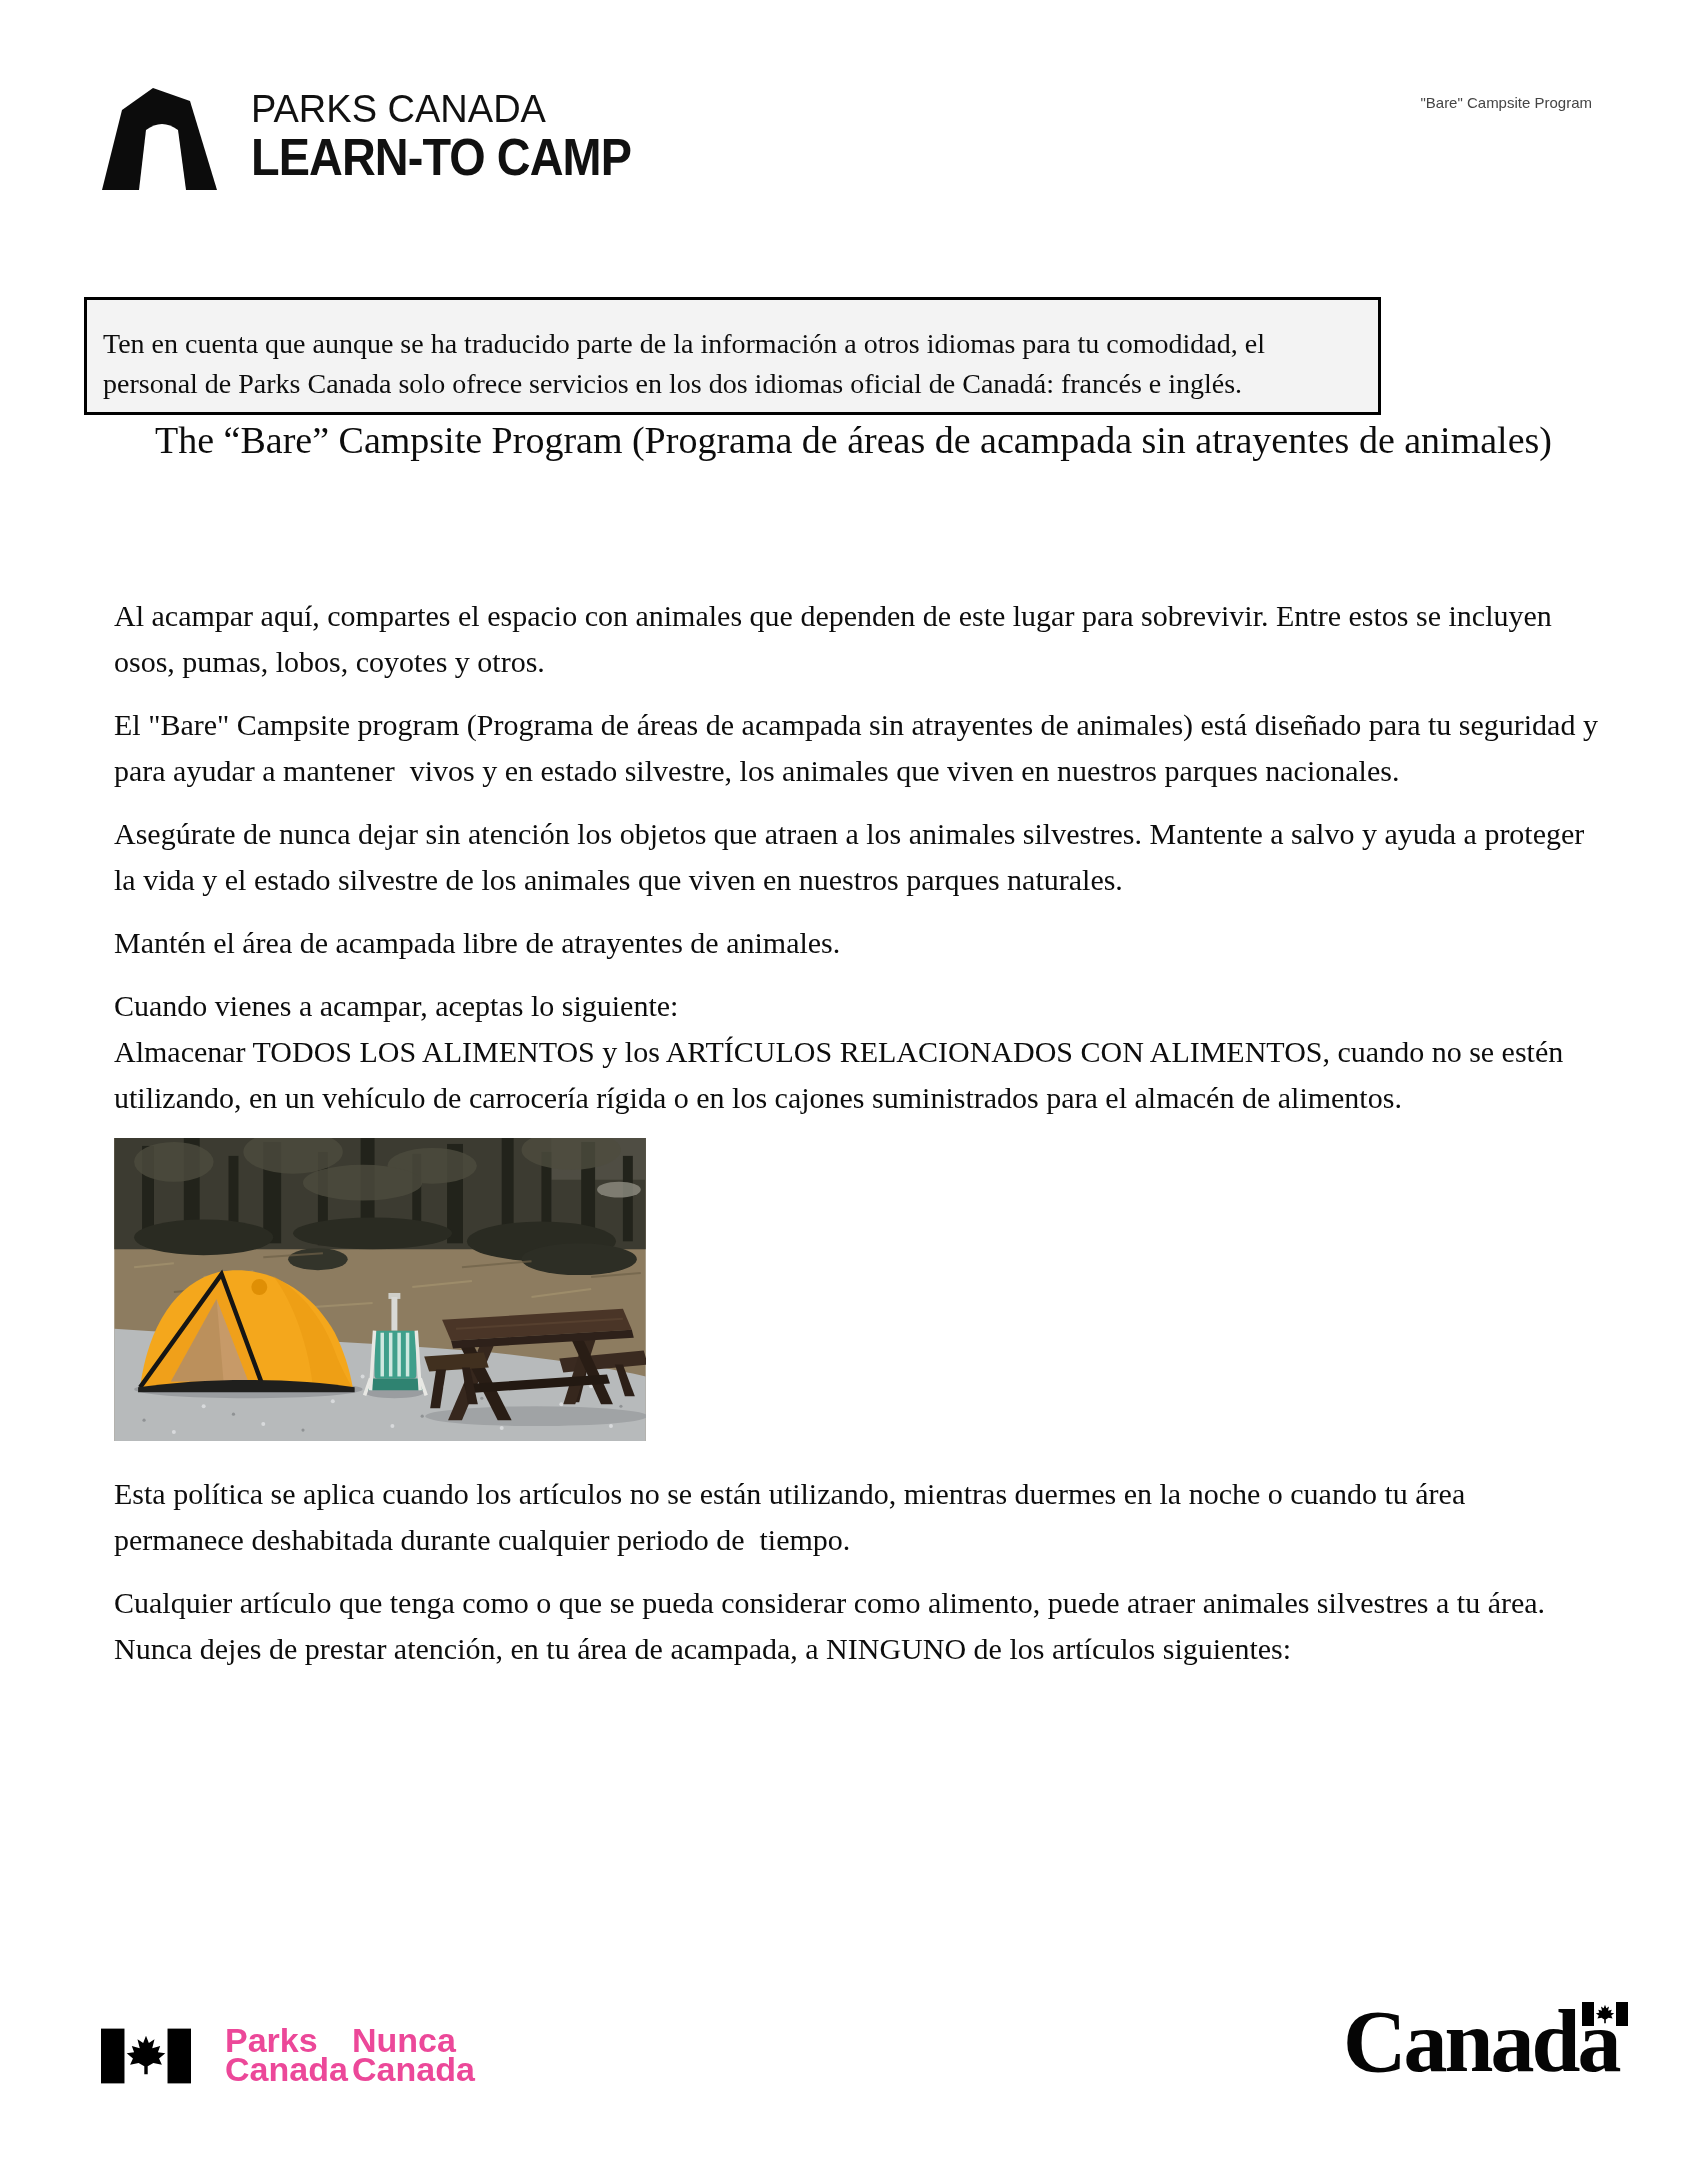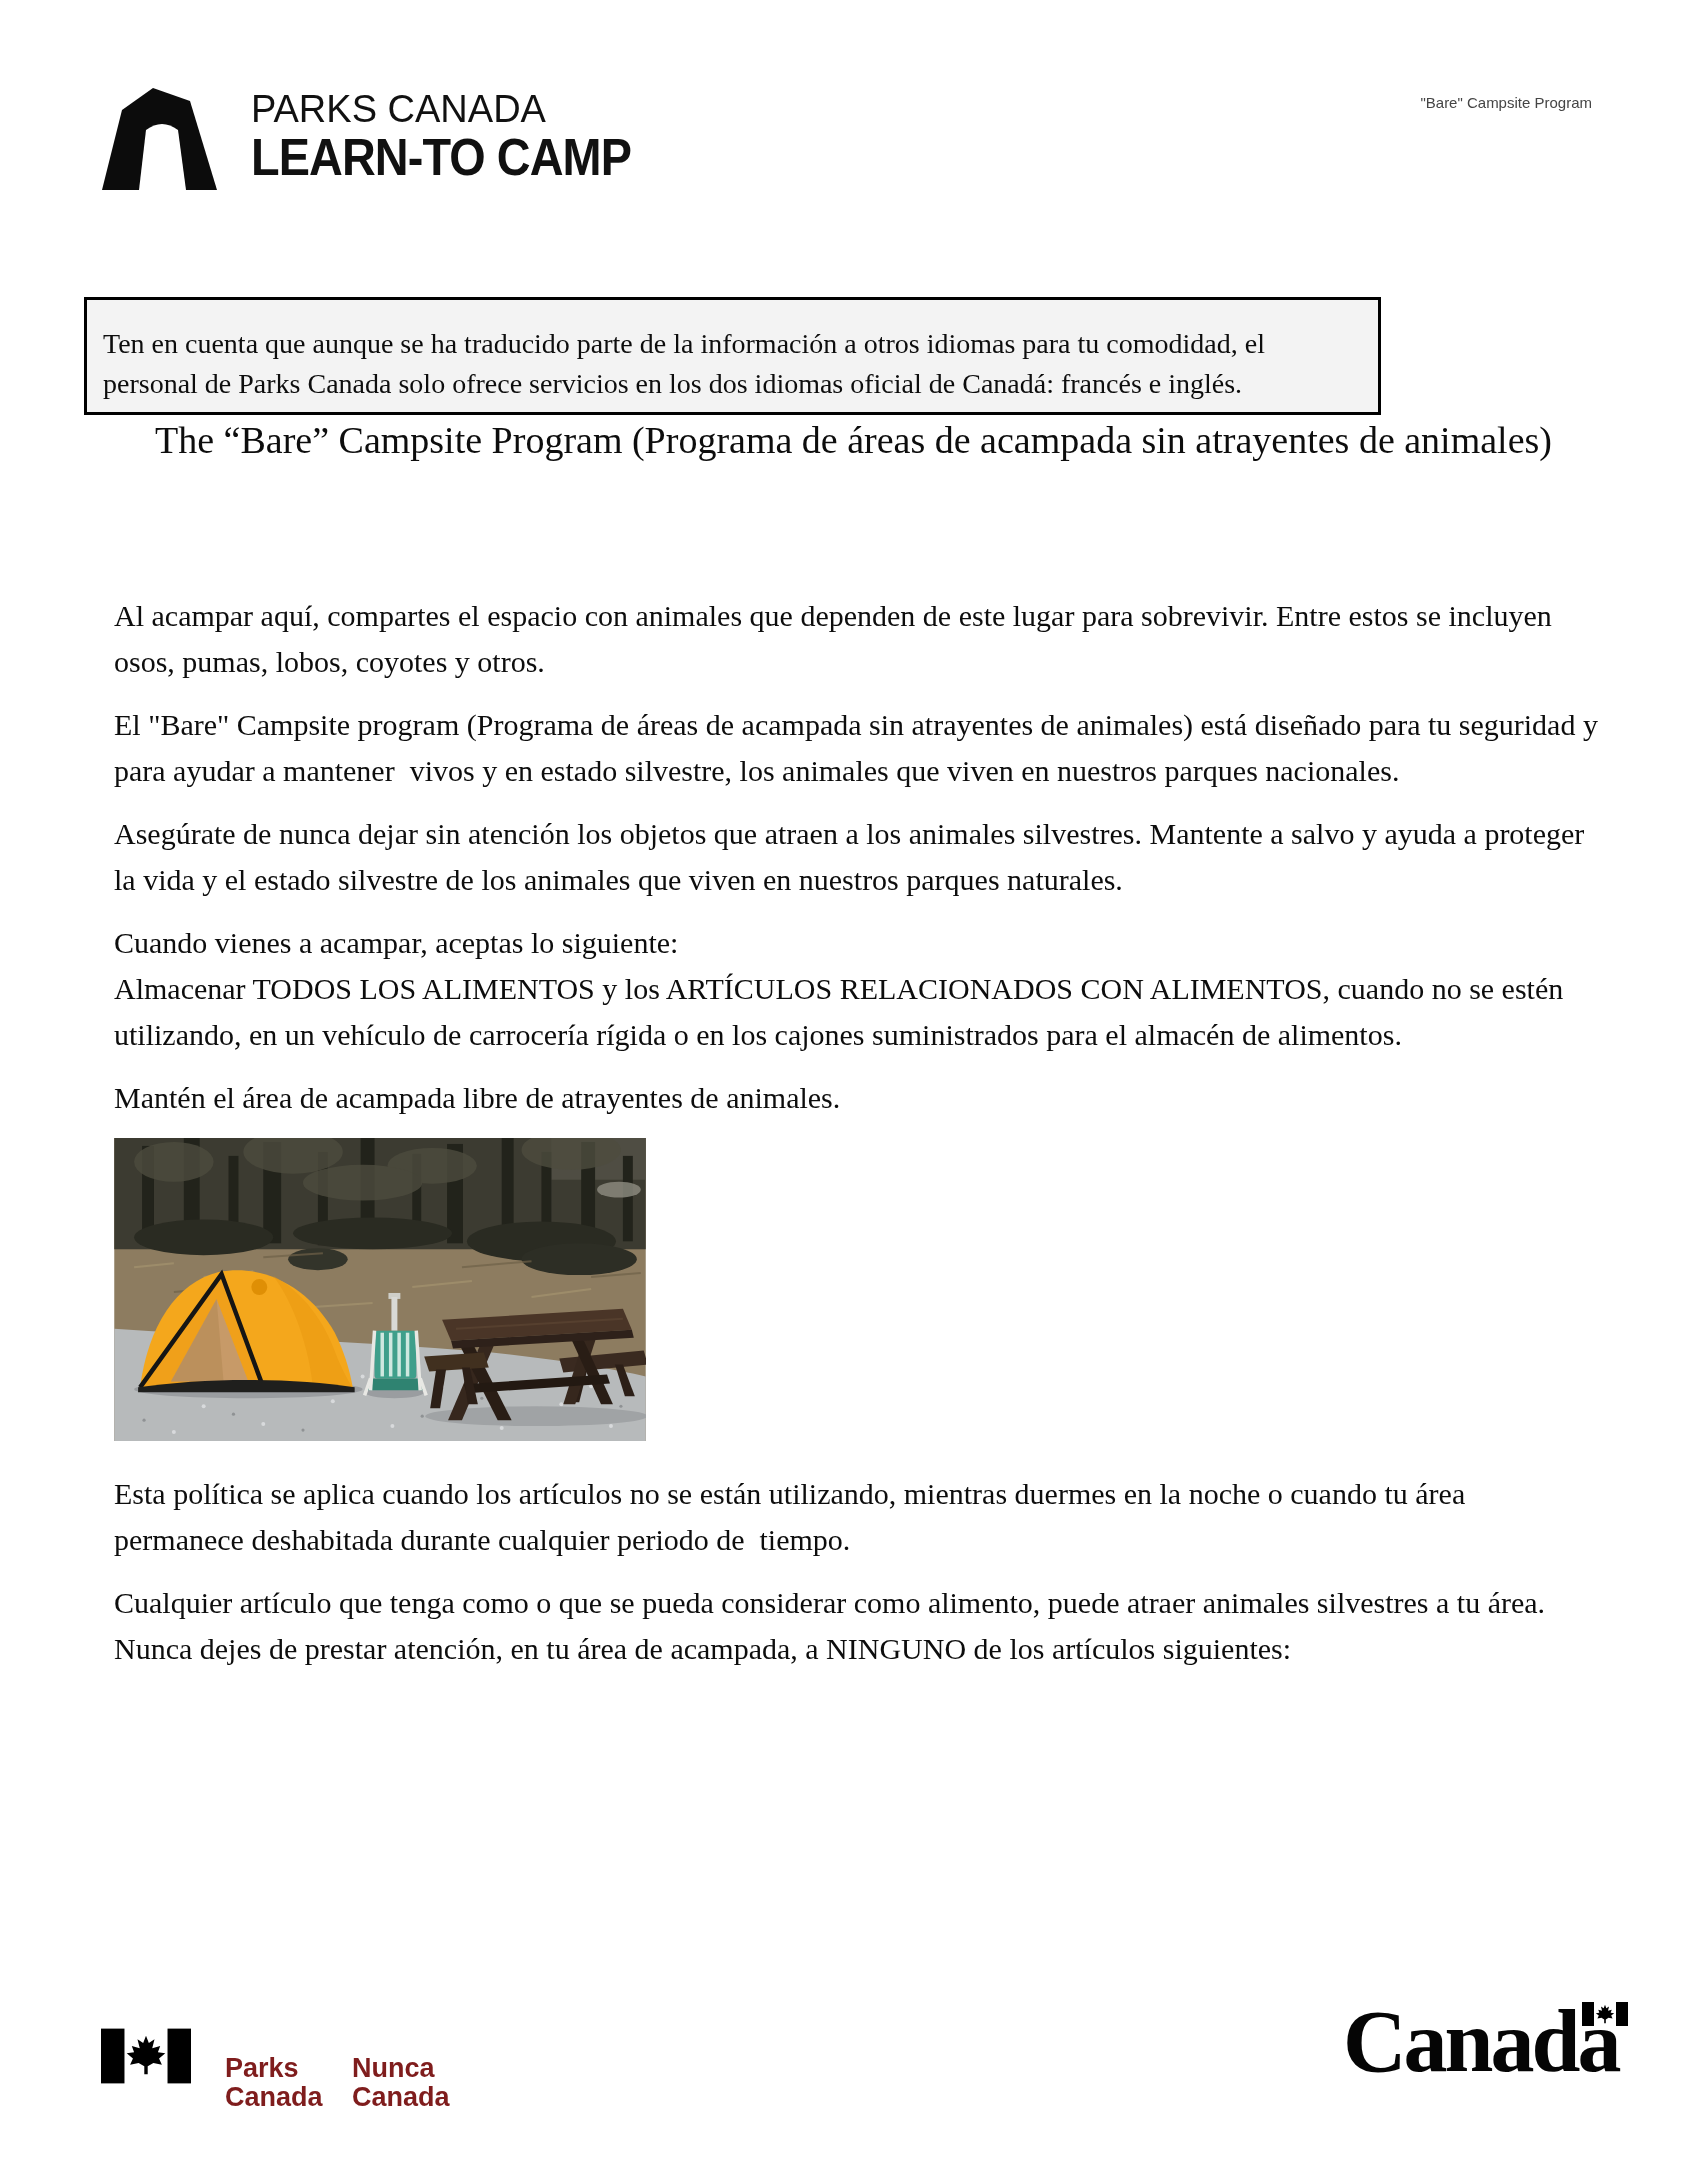--- a/index.html
+++ b/index.html
@@ -29,22 +29,22 @@
   
   .content{position:absolute;left:100px;top:593px;width:1487px;
            font-size:30px;line-height:46px;margin-left:14px;}
   .content p{margin:0 0 17px;white-space:pre-wrap;}
   .photo{display:block;margin:16px 0 30px;}
 
   
   .footer-flag{position:absolute;left:101px;top:2028px;}
   .footer-en{position:absolute;left:225px;top:2026px;}
   .footer-fr{position:absolute;left:352px;top:2026px;}
-  .footer-en,.footer-fr{font-family:"Liberation Sans",sans-serif;font-size:27px;
-           font-weight:700;line-height:29px;white-space:pre-line;color:#7f1d1d;margin-top:28px;}
+  .footer-en,.footer-fr{font-family:"Liberation Sans",sans-serif;font-size:34px;
+           font-weight:700;line-height:29px;white-space:pre-line;color:#ec4899;}
   .wordmark{position:absolute;left:1343px;top:1998px;font-family:"Liberation Serif",serif;
             font-size:88px;font-weight:700;letter-spacing:-3px;line-height:1;color:#050505;}
   .wordmark-inner{position:relative;display:inline-block;}
   .mini-flag{position:absolute;top:4px;right:-10px;}
 </style>
 </head>
 <body>
 
 <div class="page">
 
@@ -62,23 +62,23 @@
   <div class="corner-note">"Bare" Campsite Program</div>
 
   <div class="notice">Ten en cuenta que aunque se ha traducido parte de la información a otros idiomas para tu comodidad, el personal de Parks Canada solo ofrece servicios en los dos idiomas oficial de Canadá: francés e inglés.</div>
 
   <h1 class="doc-title">The “Bare” Campsite Program (Programa de áreas de acampada sin atrayentes de animales)</h1>
 
   <main class="content">
     <p>Al acampar aquí, compartes el espacio con animales que dependen de este lugar para sobrevivir. Entre estos se incluyen osos, pumas, lobos, coyotes y otros.</p>
     <p>El "Bare" Campsite program (Programa de áreas de acampada sin atrayentes de animales) está diseñado para tu seguridad y para ayudar a mantener  vivos y en estado silvestre, los animales que viven en nuestros parques nacionales.</p>
     <p>Asegúrate de nunca dejar sin atención los objetos que atraen a los animales silvestres. Mantente a salvo y ayuda a proteger la vida y el estado silvestre de los animales que viven en nuestros parques naturales.</p>
+    <p>Mantén el área de acampada libre de atrayentes de animales.</p>
     <p>Cuando vienes a acampar, aceptas lo siguiente:
 Almacenar TODOS LOS ALIMENTOS y los ARTÍCULOS RELACIONADOS CON ALIMENTOS, cuando no se estén utilizando, en un vehículo de carrocería rígida o en los cajones suministrados para el almacén de alimentos.</p>
-    <p>Mantén el área de acampada libre de atrayentes de animales.</p>
 
     <svg class="photo" width="532" height="303" viewBox="0 0 535 305" aria-hidden="true">
 
       <rect x="0" y="0" width="535" height="305" fill="#8d7c60"></rect>
 
       <rect x="0" y="0" width="535" height="112" fill="#3c3b31"></rect>
       <rect x="440" y="0" width="95" height="42" fill="#55544a" opacity=".75"></rect>
       <g fill="#22231b">
         <rect x="28" y="8" width="12" height="98"></rect>
           <rect x="70" y="0" width="16" height="108"></rect>

